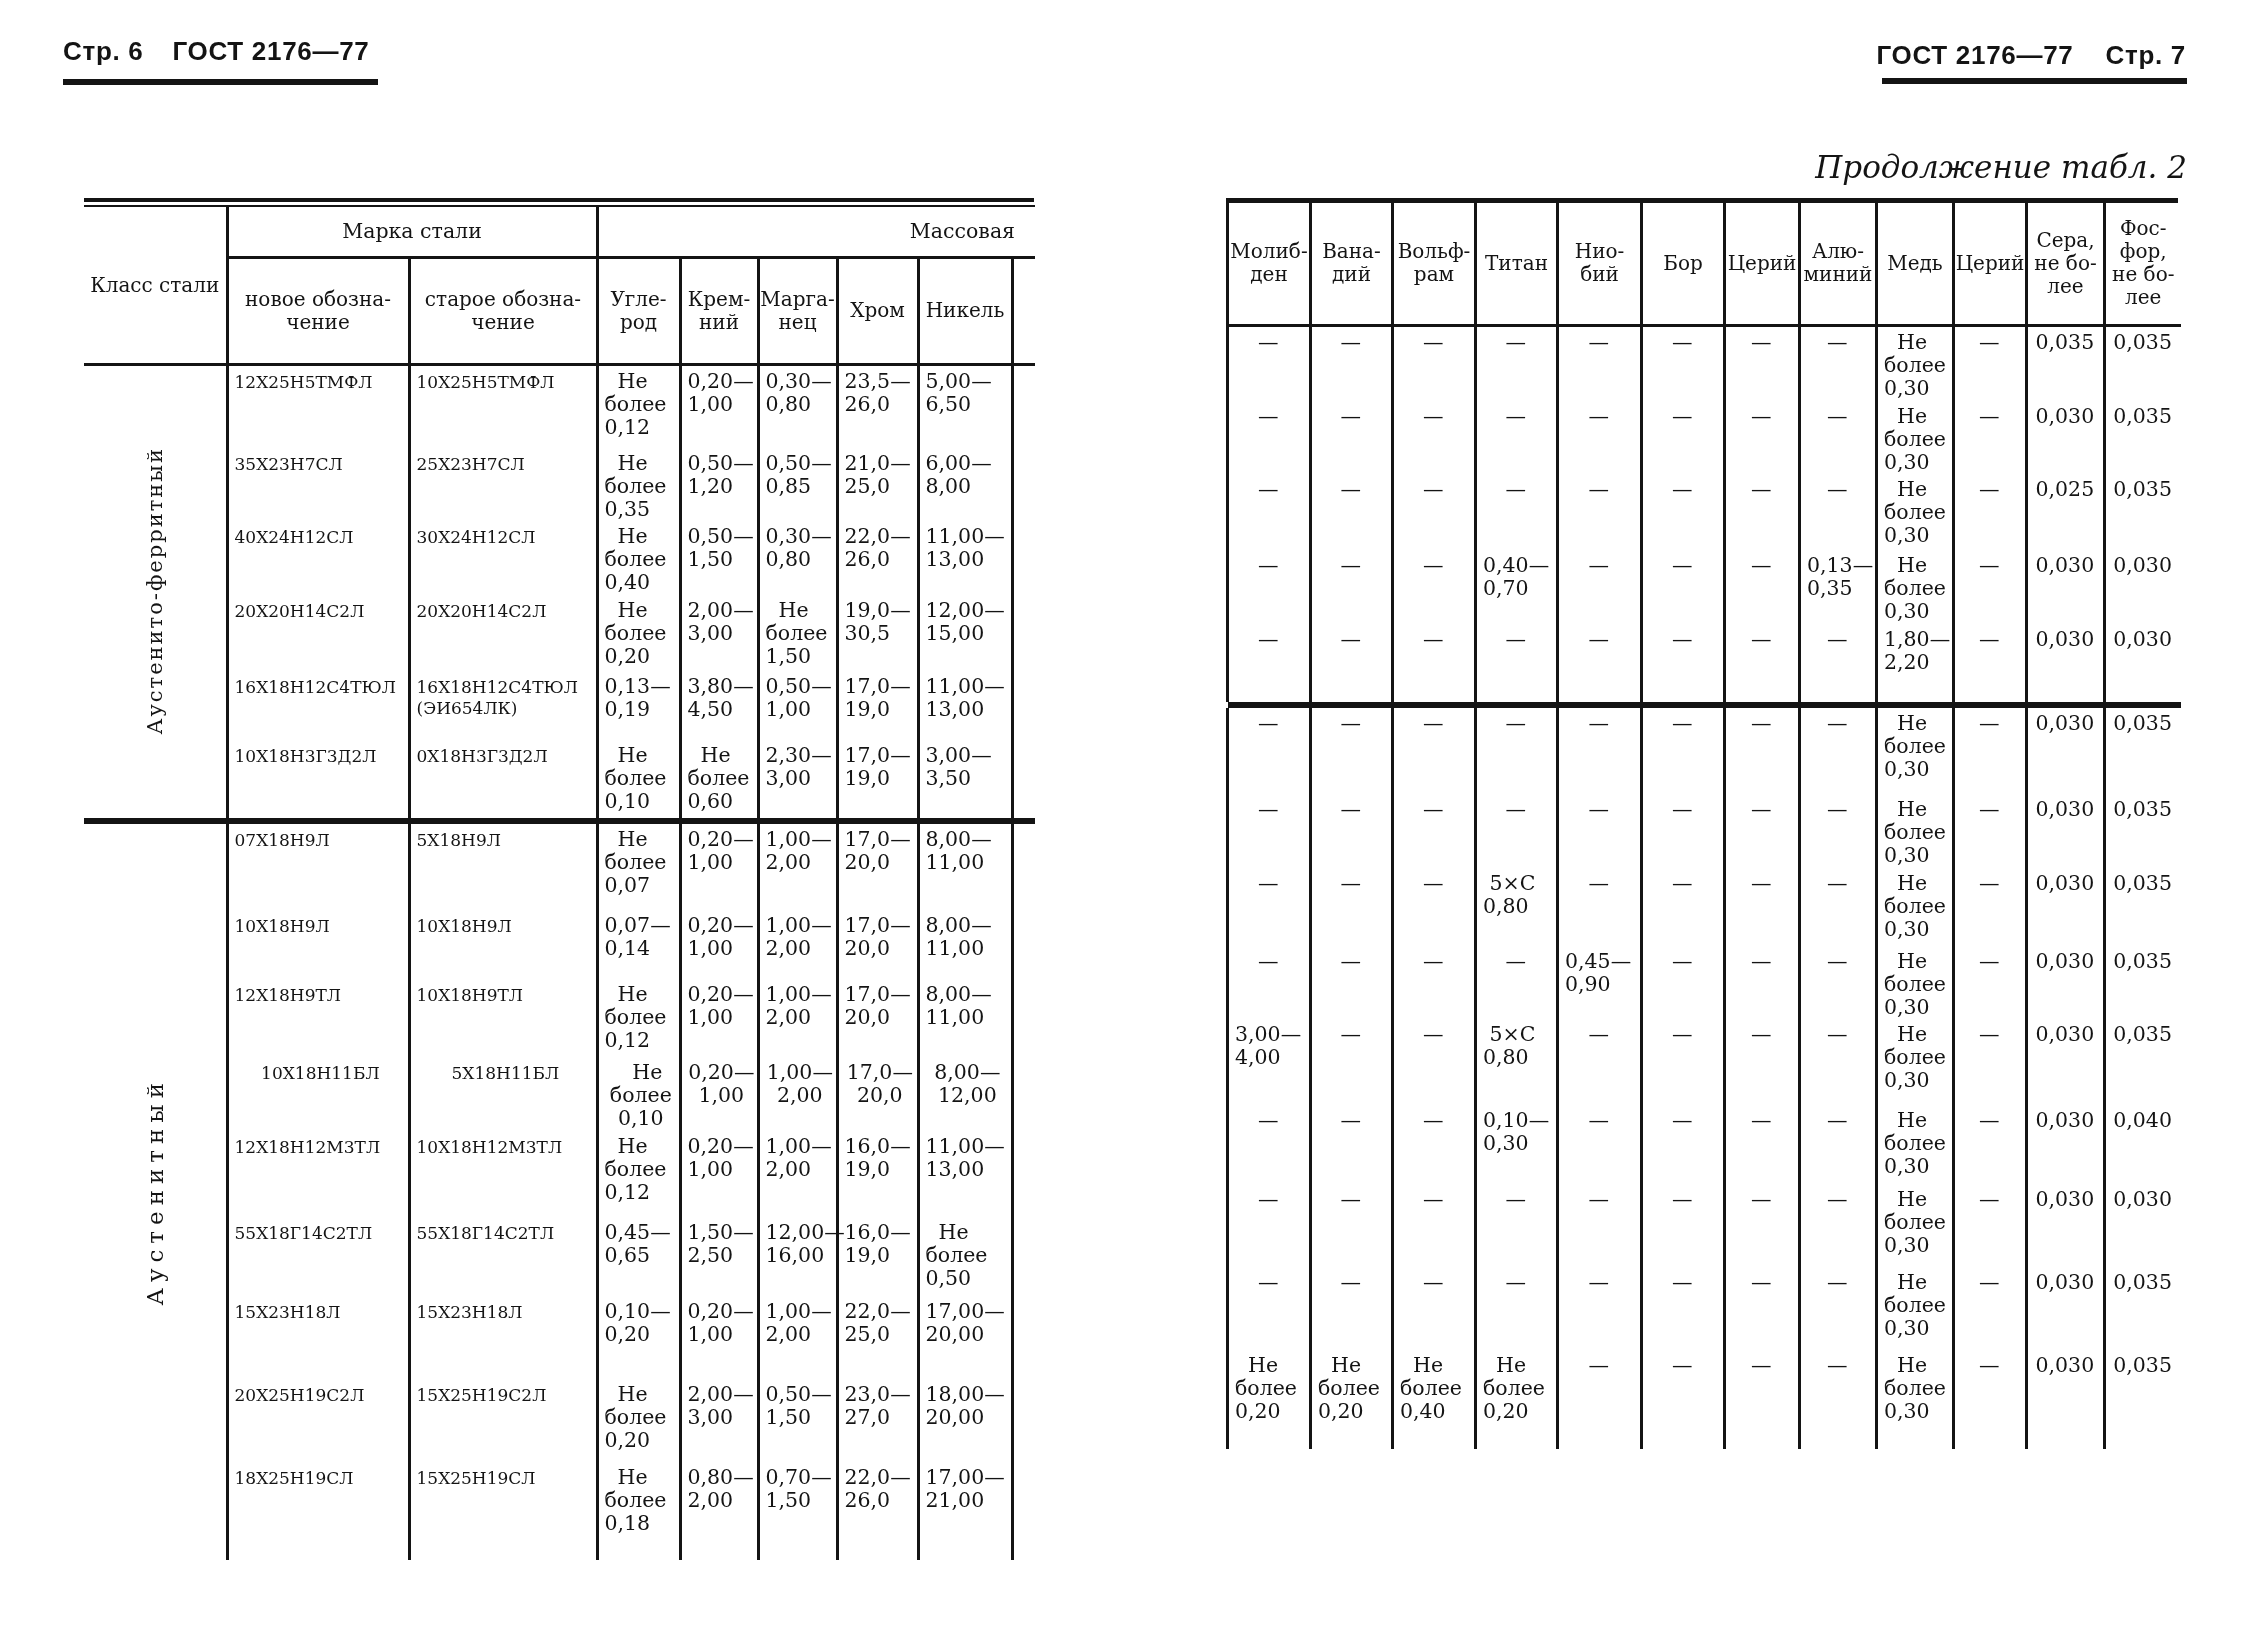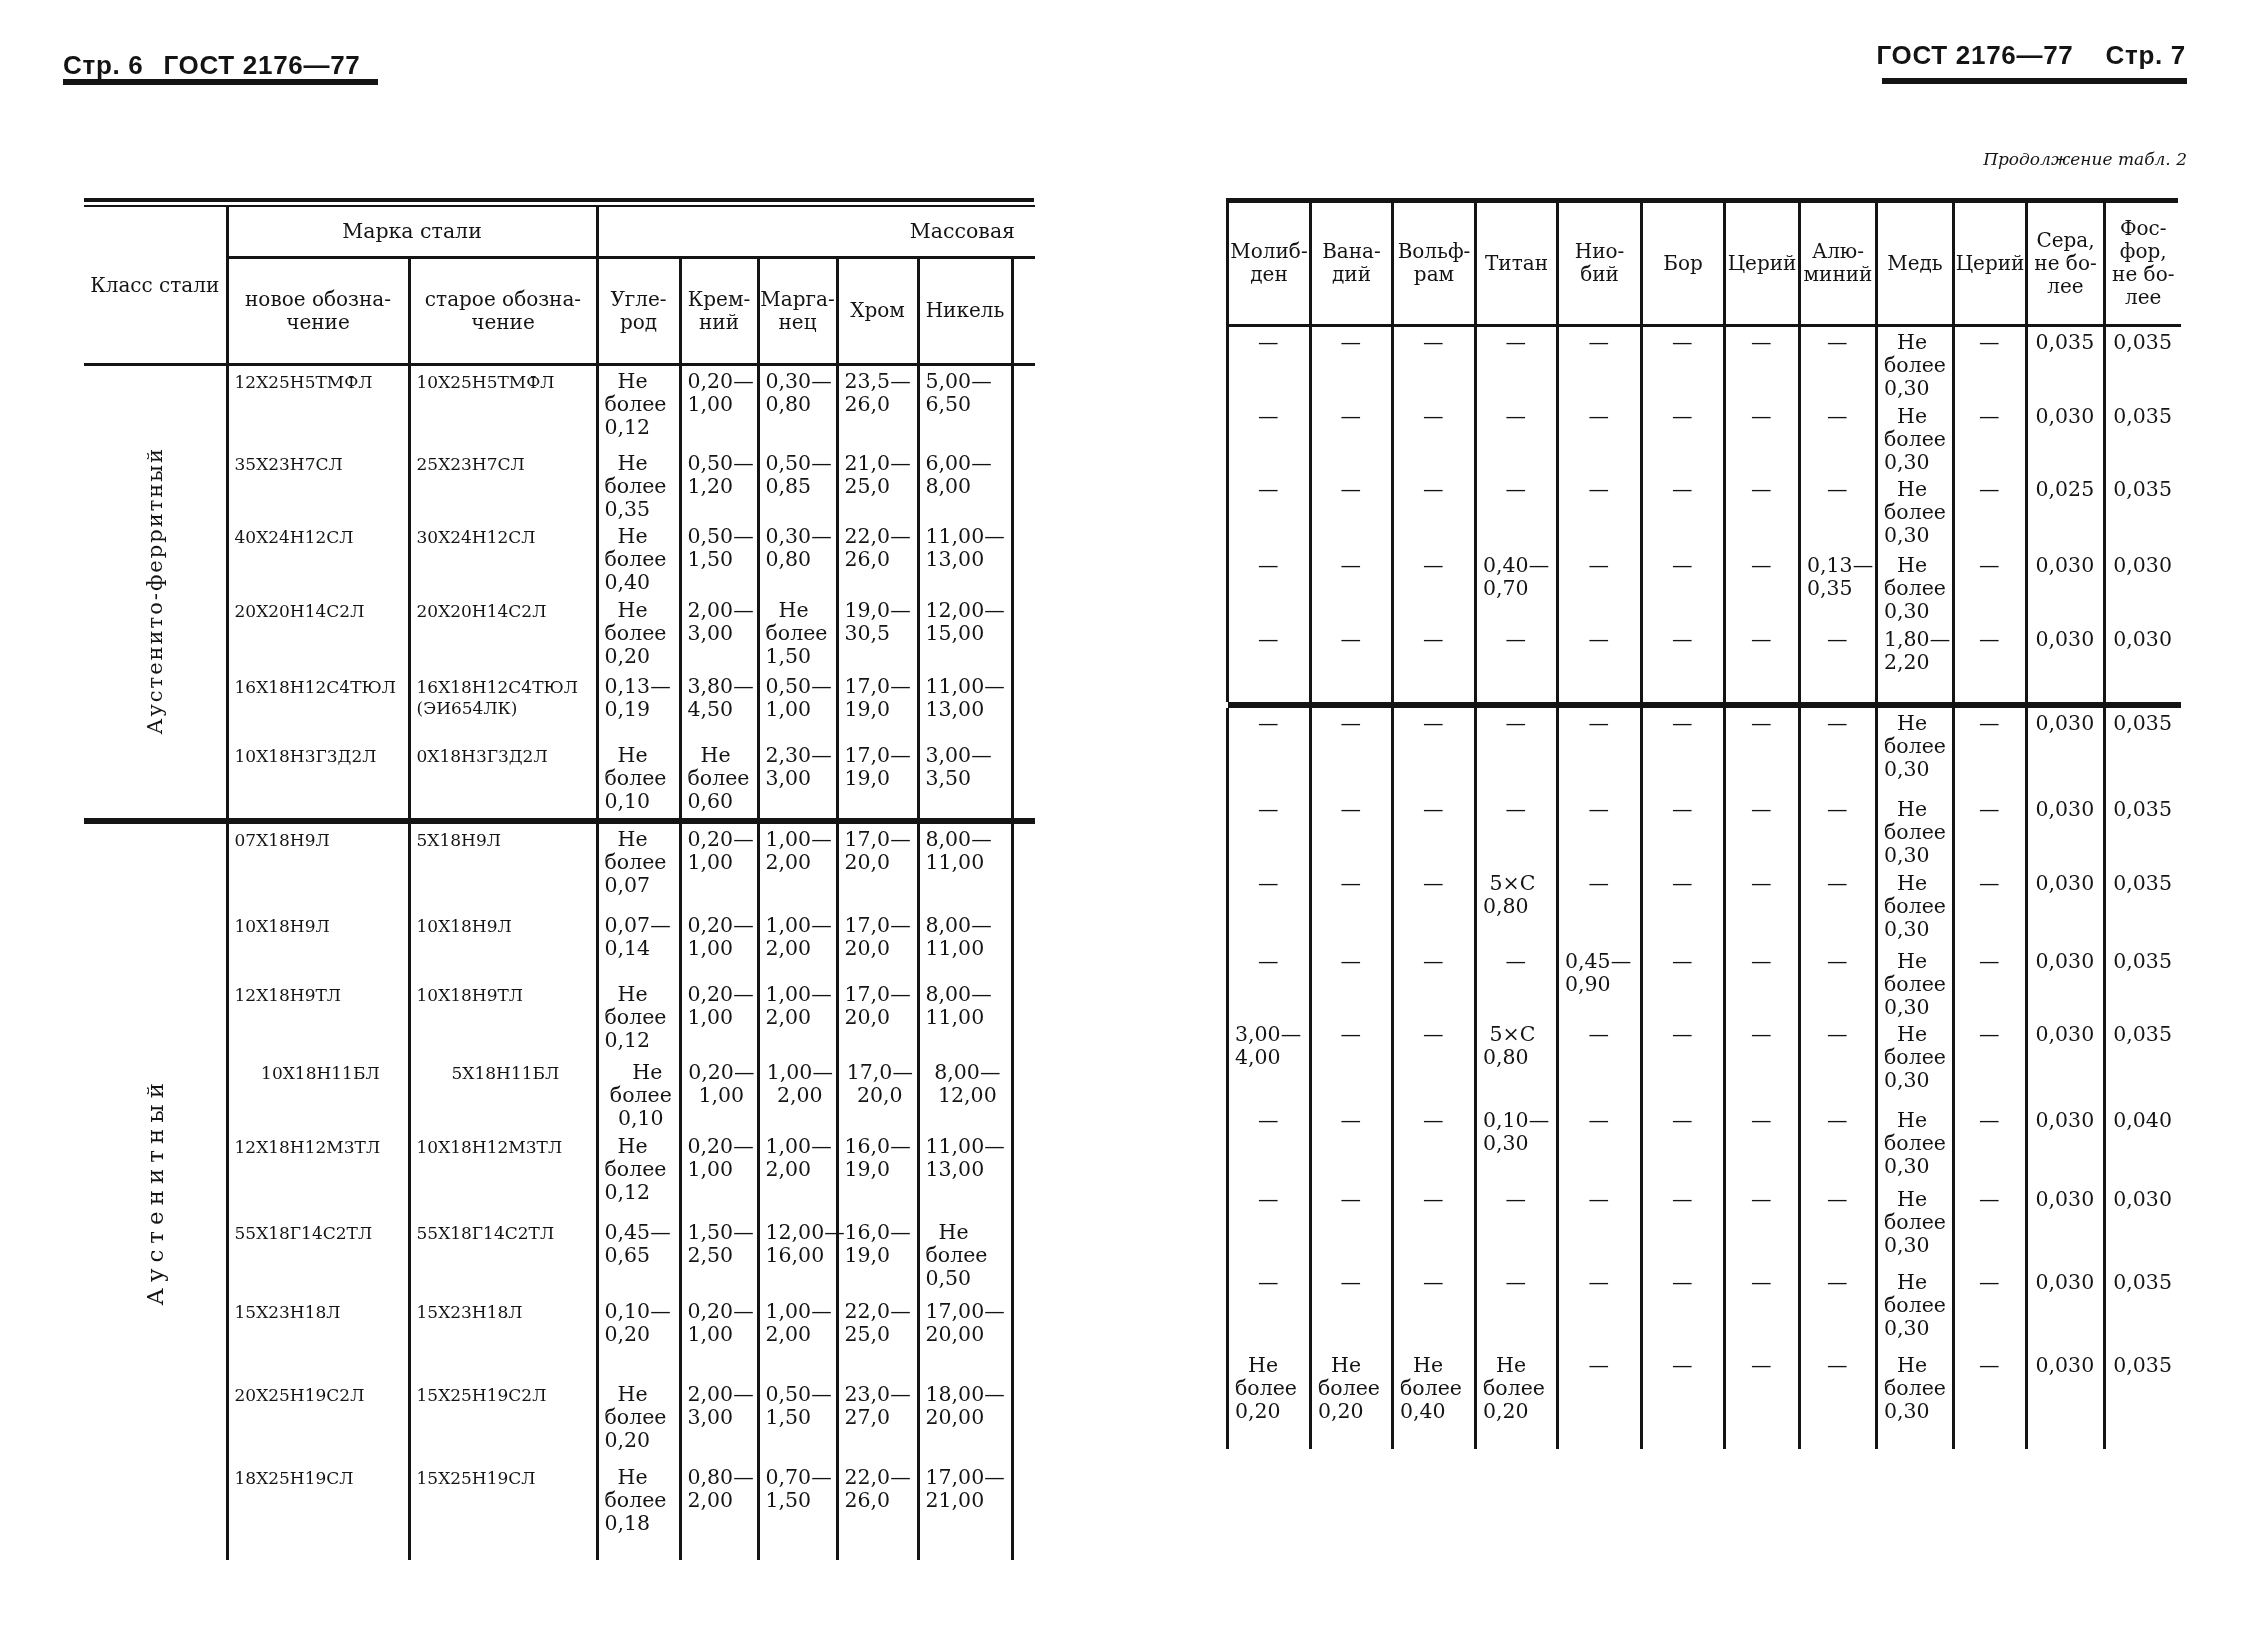--- a/index.html
+++ b/index.html
@@ -6,28 +6,28 @@
   body{
     width:2261px;height:1637px;position:relative;background:#ffffff;
     font-family:"DejaVu Serif",serif;color:#141414;
   }
   
   .hdr{
     position:absolute;display:flex;align-items:baseline;
     font-family:"Liberation Sans",sans-serif;font-weight:bold;
     font-size:26px;letter-spacing:0.7px;white-space:pre;
   }
-  .hdr-left{left:63px;top:50px;gap:20px}
+  .hdr-left{left:63px;top:36px;gap:29px}
   .hdr-right{left:1782px;top:40px;width:404px;justify-content:flex-end;gap:32px}
   .rule{position:absolute;background:#141414;height:6px}
   .rule-left{left:63px;top:79px;width:315px}
   .rule-right{left:1882px;top:78px;width:305px}
   .continuation{
     position:absolute;left:1782px;top:149px;width:405px;text-align:right;
-    font-style:italic;font-size:17px;white-space:pre;
+    font-style:italic;font-size:31px;white-space:pre;
   }
   
   .tbl-wrap{position:absolute;top:198px}
   .tbl-wrap.lft{left:84px;width:950px;border-top:4.6px solid #141414}
   .tbl-wrap.lft table{border-top:2px solid #141414;margin-top:3.3px}
   .tbl-wrap.rgt{left:1226px;width:952px;border-top:5.3px solid #141414}
   table{border-collapse:collapse;table-layout:fixed;width:100%}
   th,td{padding:0;font-weight:normal;vertical-align:top;white-space:pre;overflow:visible}
   thead th{
     border-bottom:3.3px solid #141414;vertical-align:middle;text-align:center;

